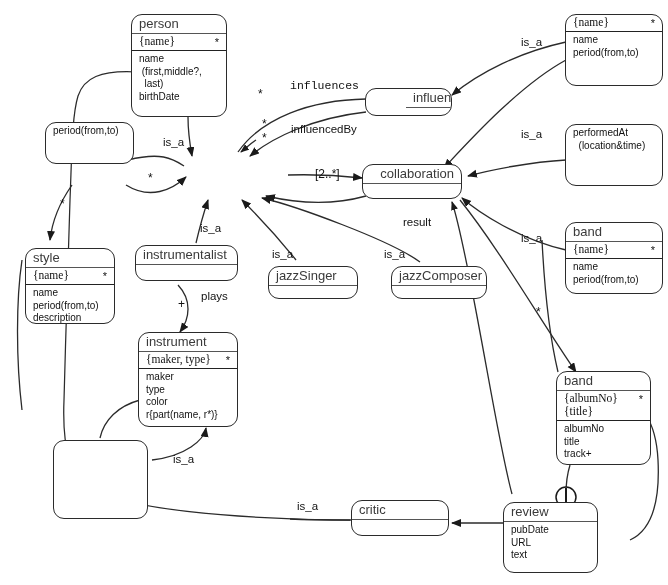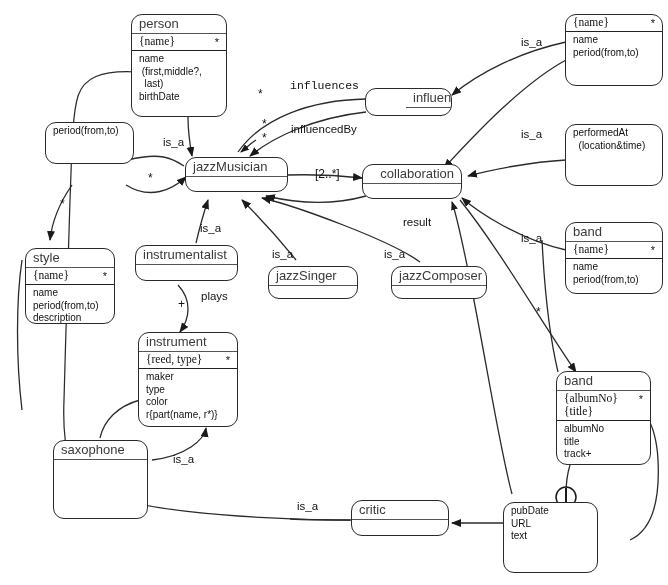--- a/index.html
+++ b/index.html
@@ -193,24 +193,20 @@
 
     <div class="node no-key" style="left:565px; top:124px; width:98px; height:62px;">
       <div class="node-body">performedAt
   (location&amp;time)</div>
     </div>
 
     <div class="node no-key" style="left:45px; top:122px; width:89px; height:42px;">
       <div class="node-body">period(from,to)</div>
     </div>
 
-    <div class="node no-key" style="left:185px; top:157px; width:103px; height:35px;">
-      <div class="node-title">jazzMusician</div>
-      <div class="node-body" style="min-height: 14px;"></div>
-    </div>
 
     <div class="node no-key" style="left:362px; top:164px; width:100px; height:35px;text-align:right;">
       <div class="node-title">collaboration</div>
       <div class="node-body" style="min-height: 14px;"></div>
     </div>
 
     <div class="node" style="left:565px; top:222px; width:98px; height:72px;">
       <div class="node-title">band</div>
       <div class="node-key">
         <span class="keyline">{name}</span>
@@ -242,51 +238,51 @@
     </div>
 
     <div class="node no-key" style="left:268px; top:266px; width:90px; height:33px;">
       <div class="node-title">jazzSinger</div>
       <div class="node-body" style="min-height: 14px;"></div>
     </div>
 
     <div class="node" style="left:138px; top:332px; width:100px; height:95px;">
       <div class="node-title">instrument</div>
       <div class="node-key">
-        <span class="keyline">{reed, type}</span>
+        <span class="keyline">{maker, type}</span>
         <span class="star">*</span>
       </div>
       <div class="node-body">maker
 type
 color
 r{part(name, r*)}</div>
     </div>
 
     <div class="node no-key" style="left:53px; top:440px; width:95px; height:79px;">
-      <div class="node-title">saxophone</div>
     </div>
 
     <div class="node" style="left:556px; top:371px; width:95px; height:94px;">
       <div class="node-title">band</div>
       <div class="node-key">
         <span class="keyline" style="white-space:pre;">{albumNo}
 {title}</span>
         <span class="star">*</span>
       </div>
       <div class="node-body">albumNo
 title
 track+</div>
     </div>
 
     <div class="node no-key" style="left:351px; top:500px; width:98px; height:36px;">
       <div class="node-title">critic</div>
       <div class="node-body" style="min-height: 14px;"></div>
     </div>
 
     <div class="node no-key" style="left:503px; top:502px; width:95px; height:71px;">
+      <div class="node-title">review</div>
       <div class="node-body">pubDate
 URL
 text</div>
     </div>
 
     <div class="edge-label" style="left:163px; top:136px;">is_a</div>
 
     <div class="edge-label" style="left:521px; top:36px;">is_a</div>
 
     <div class="edge-label" style="left:521px; top:128px;">is_a</div>

